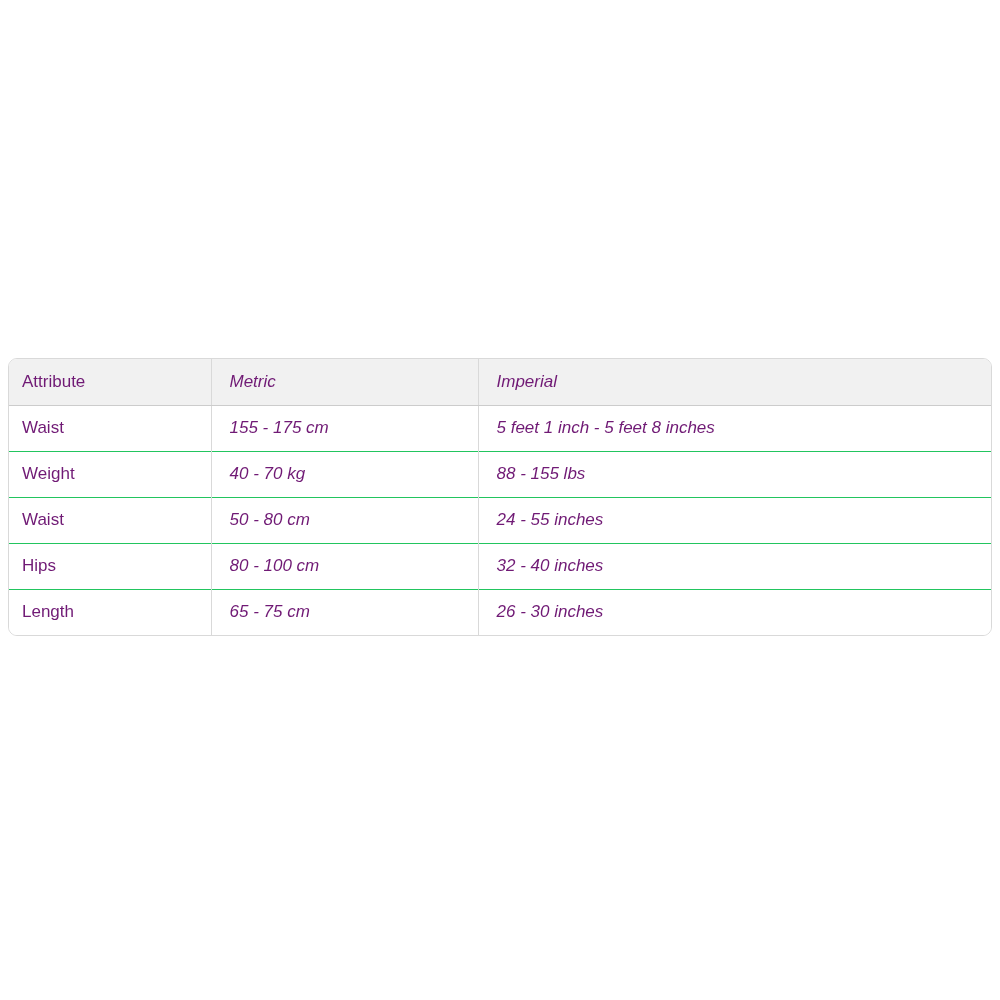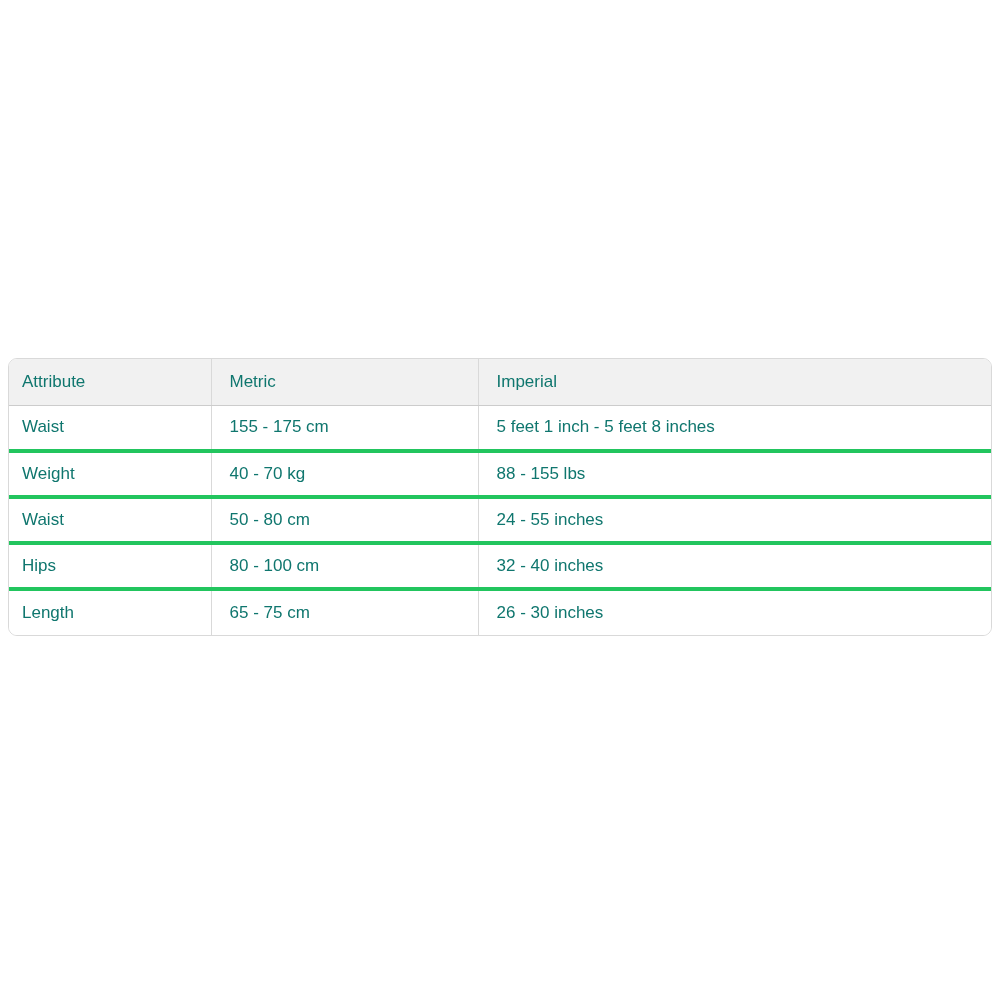--- a/index.html
+++ b/index.html
@@ -23,44 +23,44 @@
     border: 1px solid #d9d9d9;
     border-radius: 9px;
     overflow: hidden;
     background: #ffffff;
   }
   table.size-chart {
     width: 100%;
     border-collapse: collapse;
     table-layout: fixed;
     font-size: 17px;
-    color: #0f766e;
+    color: #701a75;
   }
   table.size-chart col.c1 { width: 202px; }
   table.size-chart col.c2 { width: 267px; }
   table.size-chart th, table.size-chart td {
     height: 46px;
     padding: 0 10px 0 18px;
     text-align: left;
     vertical-align: middle;
     font-weight: normal;
     white-space: nowrap;
     overflow: hidden;
   }
   table.size-chart th:first-child, table.size-chart td:first-child {
     padding-left: 13px;
   }
   thead th {
     background: #f1f1f1;
     font-weight: bold;
     border-bottom: 1px solid #cccccc;
   }
-  tbody td { border-top: 4px solid #22c55e; background: #ffffff; }
+  tbody td { border-top: 1px solid #22c55e; background: #ffffff; }
   tbody tr:first-child td { border-top: none; }
-  th + th, td + td { border-left: 1px solid #d9d9d9; }
+  th + th, td + td { border-left: 1px solid #d9d9d9; font-style: italic; }
   td.attr { font-weight: bold; }
 </style>
 </head>
 <body>
 
 <div class="page">
   <div class="table-wrap">
     <table class="size-chart">
       <colgroup>
           <col class="c1">

